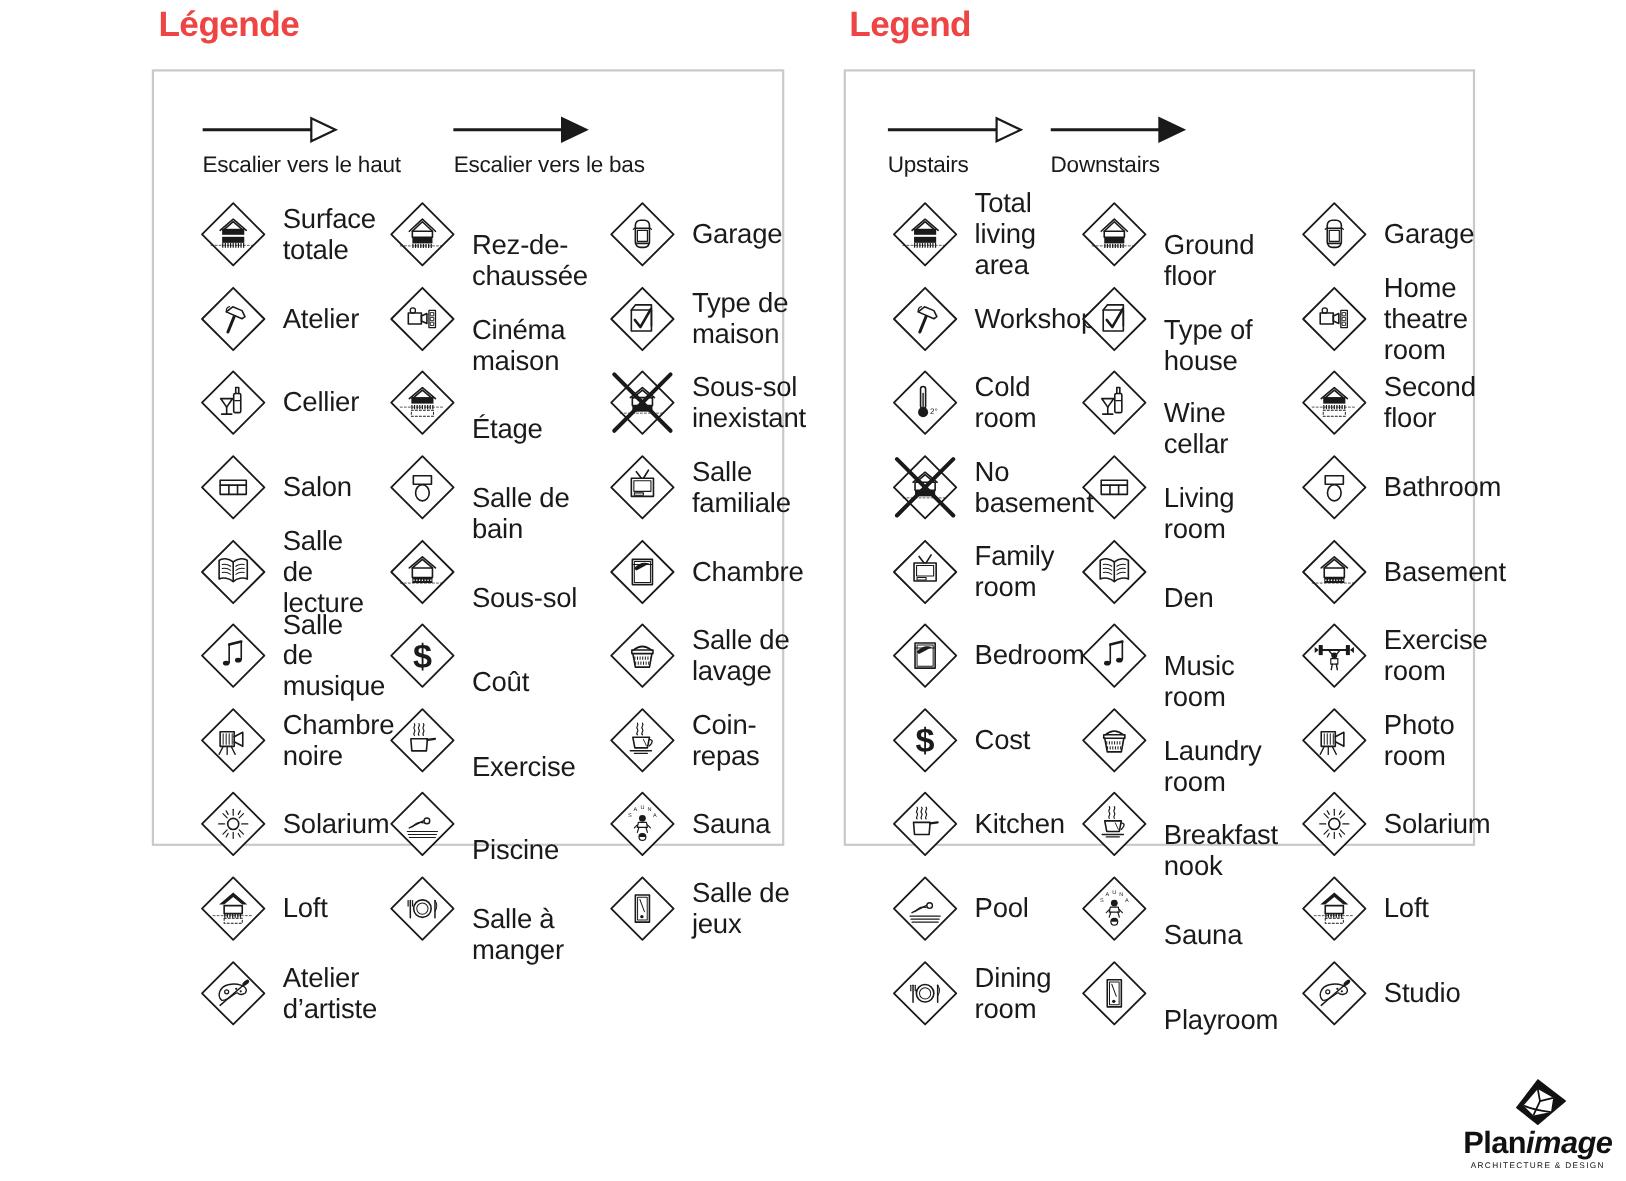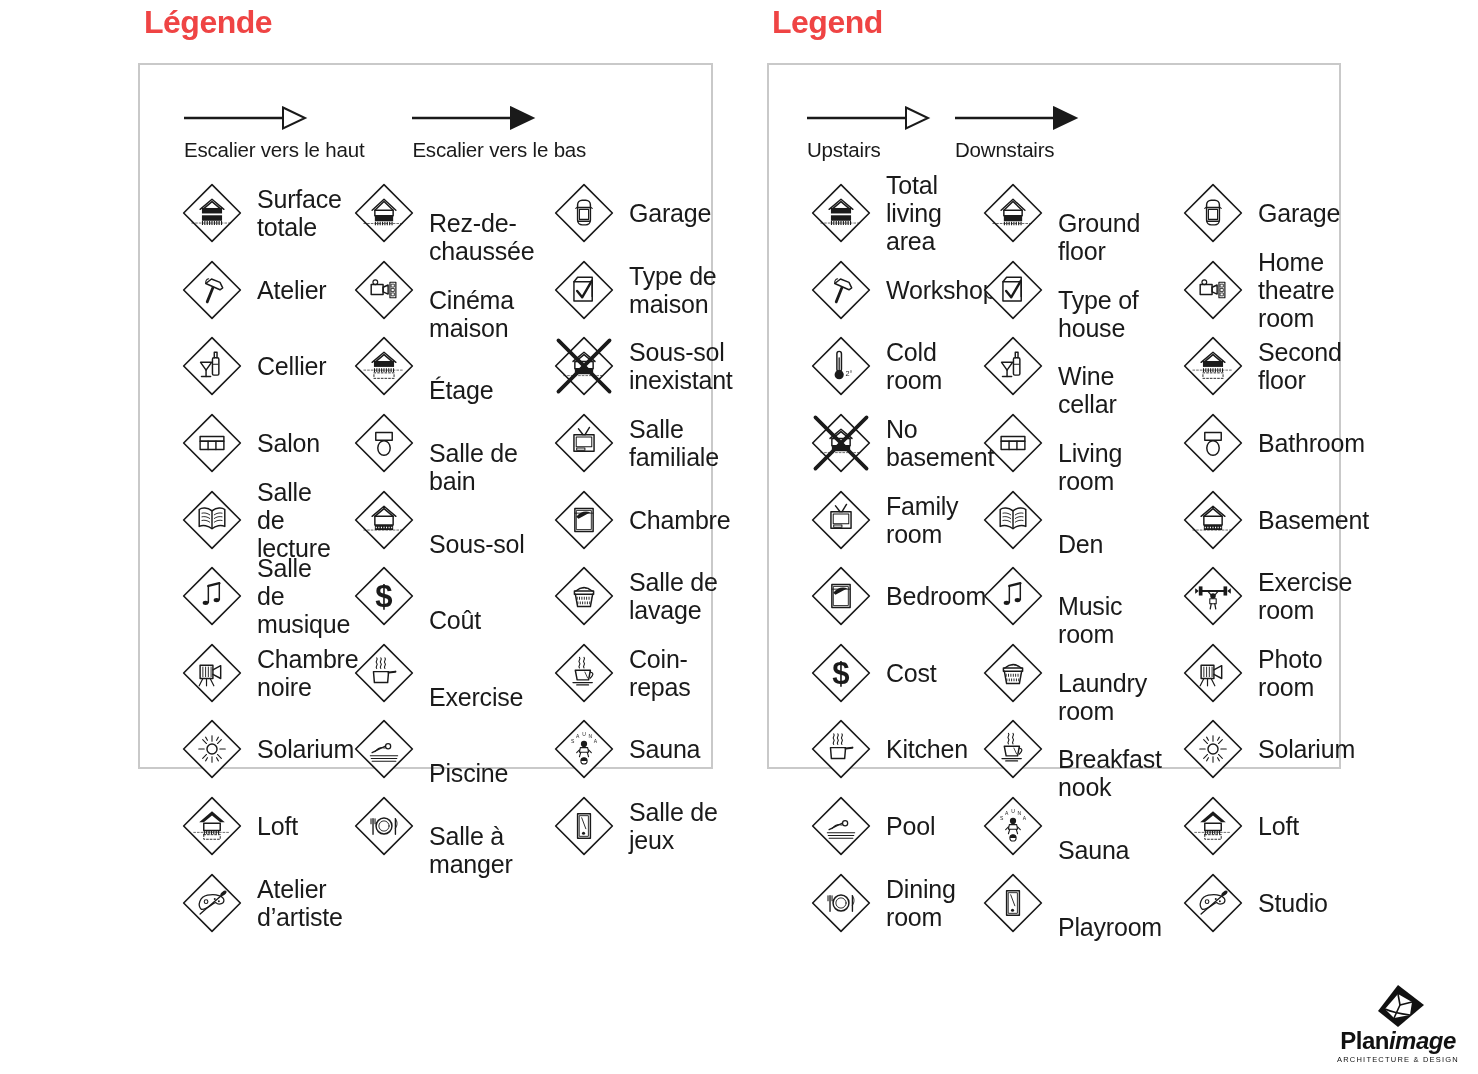--- a/index.html
+++ b/index.html
@@ -29,21 +29,21 @@
   .dicon{width:64px;height:64px;flex:0 0 64px;
          fill:none;stroke:#1a1a1a;stroke-width:1.6;
          stroke-linecap:round;stroke-linejoin:round;}
   .lbl{font-size:25px;line-height:1.12;letter-spacing:-0.2px;}
   .cell:nth-child(3n+1) .lbl{width:80px;}
   .cell:nth-child(3n+2) .lbl{width:96px;margin-top:48px;}
   .cell:nth-child(3n)   .lbl{width:96px;}
 
   .logo{position:absolute;right:6px;bottom:10px;width:148px;text-align:center;}
   .logo-mark{display:block;margin:0 auto 2px auto;}
-  .logo-text{font-size:24px;line-height:1;white-space:nowrap;color:#111;}
+  .logo-text{font-size:28px;line-height:1;white-space:nowrap;color:#111;}
   .logo-text .b{font-weight:800;letter-spacing:-0.5px;}
   .logo-text .i{font-style:italic;font-weight:700;letter-spacing:-0.5px;}
   .logo-tag{font-size:7.5px;letter-spacing:1.2px;margin-top:2px;color:#111;}
 </style>
 </head>
 <body>
 
 <svg width="0" height="0" style="position:absolute" aria-hidden="true">
   <defs>
     <symbol id="sym-diamond" viewBox="0 0 70 70">

